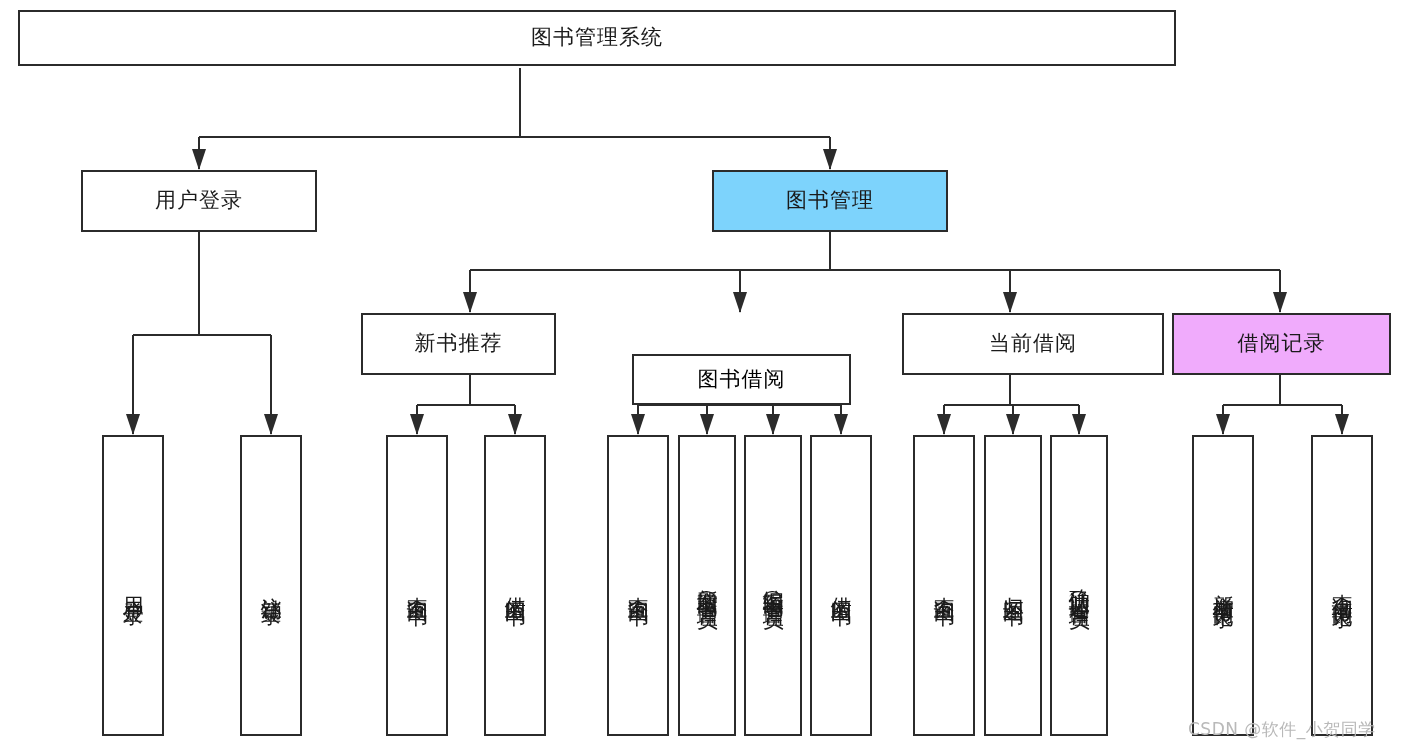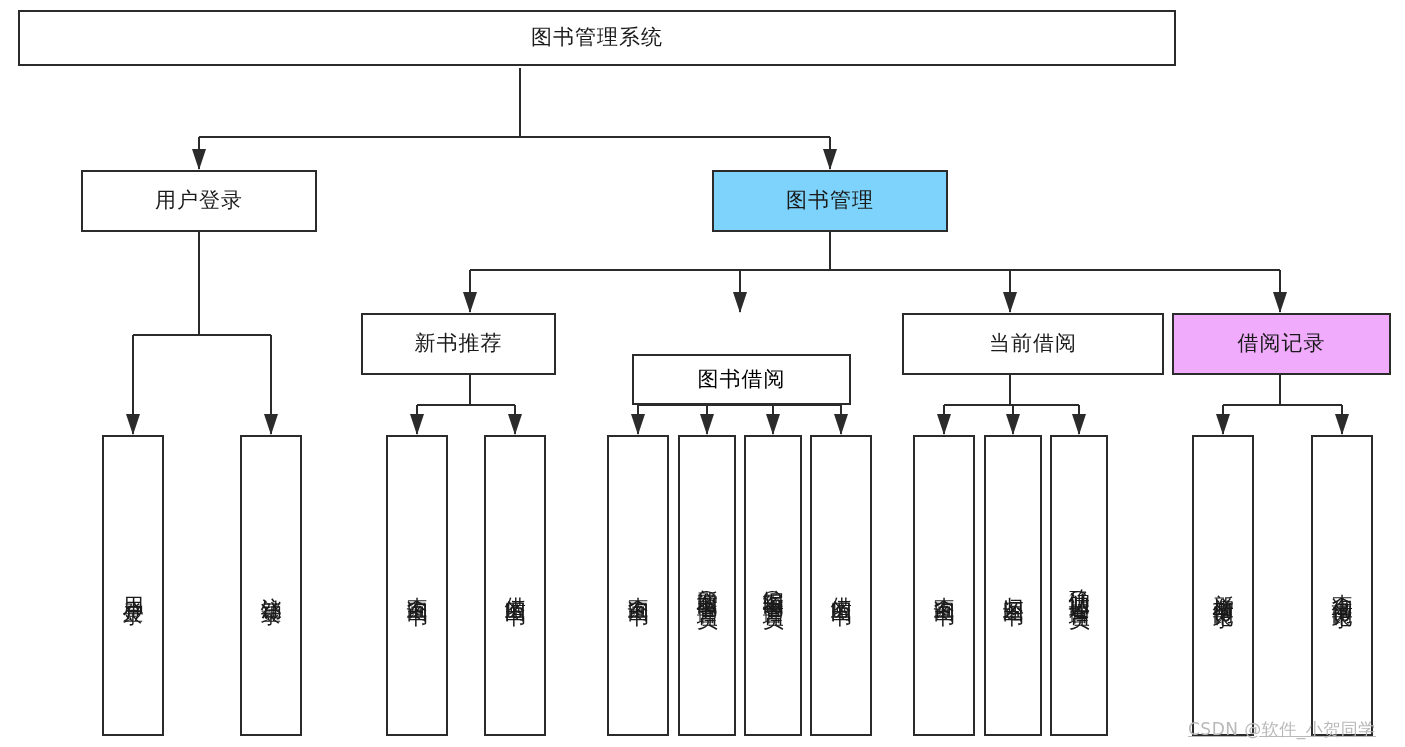--- a/index.html
+++ b/index.html
@@ -178,15 +178,15 @@
         <span class="vtext">确认归还（管理员）</span>
       </div>
       <div class="node v-node" style="left: 1192px; top: 435px; width: 62px; height: 301px; border-color: rgb(43, 43, 43); background: rgb(255, 255, 255); color: rgb(26, 26, 26);">
         <span class="vtext">新增借阅记录</span>
       </div>
       <div class="node v-node" style="left: 1311px; top: 435px; width: 62px; height: 301px; border-color: rgb(43, 43, 43); background: rgb(255, 255, 255); color: rgb(26, 26, 26);">
         <span class="vtext">查询借阅记录</span>
       </div>
     </div>
 
-  <div class="watermark" style="left: 1188px; top: 718px; color: rgb(185, 185, 185); text-decoration: underline;">CSDN @软件_小贺同学</div>
+  <div class="watermark" style="left: 1188px; top: 718px; color: rgb(185, 185, 185);">CSDN @软件_小贺同学</div>
 
 </div>
 
 </body></html>

